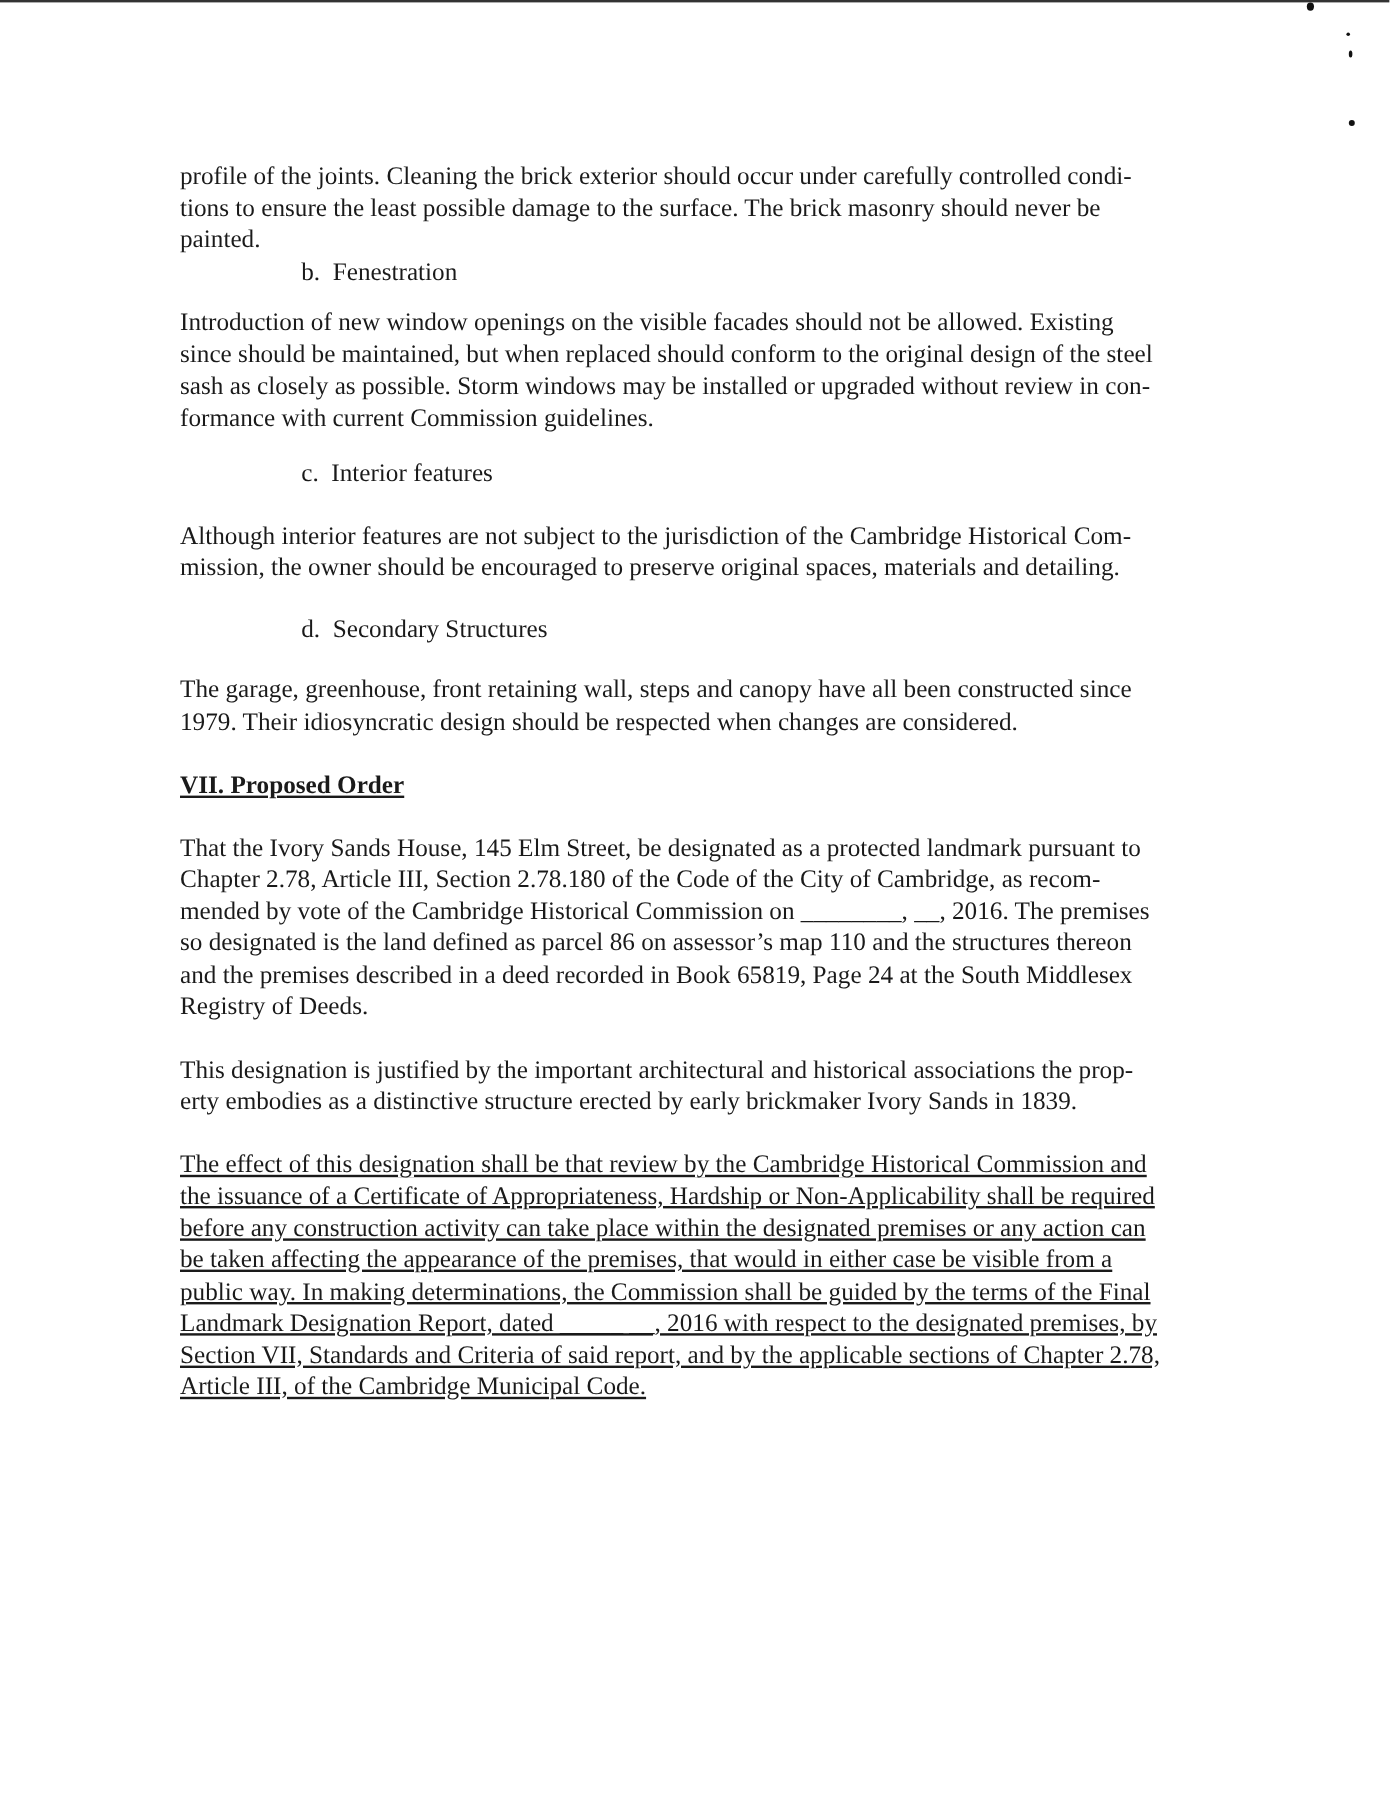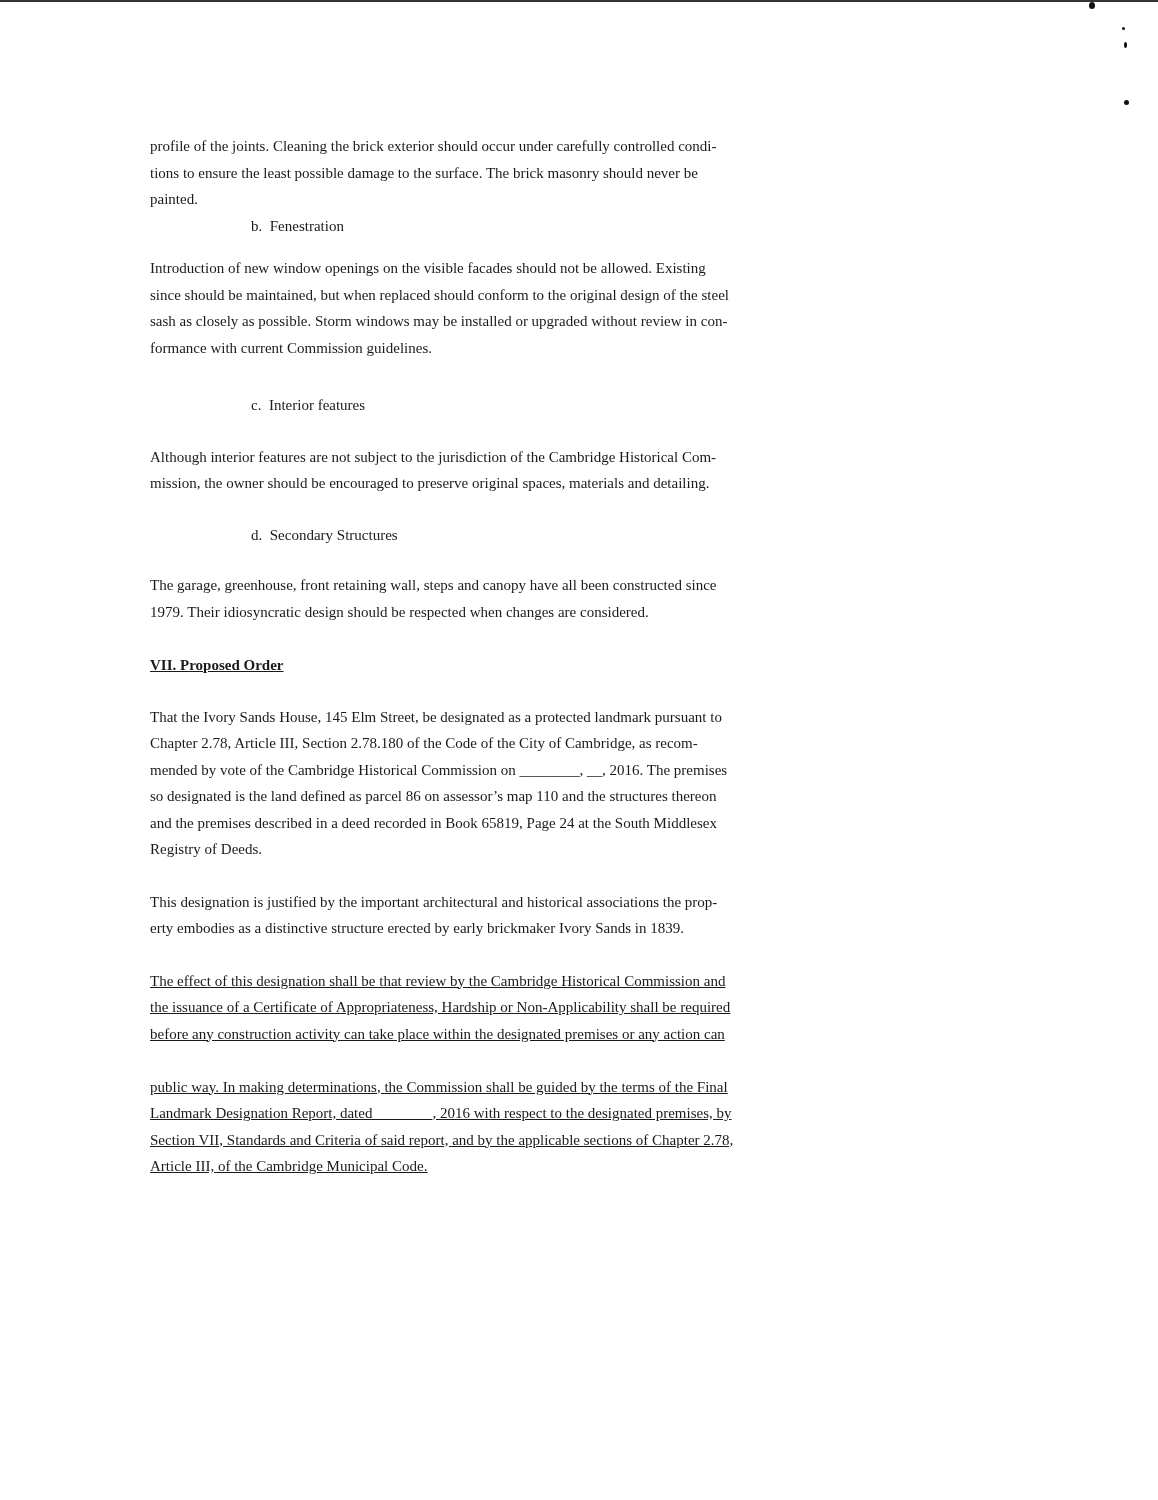--- a/index.html
+++ b/index.html
@@ -2,21 +2,21 @@
 <html><head>
   <meta charset="utf-8">
   <style>
     html, body { margin: 0; padding: 0; }
     body {
       width: 1158px; height: 1500px; background: #ffffff; position: relative; overflow: hidden;
       font-family: "Liberation Serif", "DejaVu Serif", serif; color: #1a1a1a;
     }
     .top-rule { position: absolute; left: 0; top: 0; width: 1158px; height: 2px; background: #333; }
     .speck { position: absolute; background: #111; border-radius: 50%; }
-    .content { position: absolute; left: 150px; top: 133px; width: 885px; font-size: 15px; line-height: 26.5px; }
+    .content { position: absolute; left: 150px; top: 133px; width: 885px; font-size: 21px; line-height: 26.5px; }
     p { margin: 0; }
     .sub { margin-left: 101px; }
     .heading { font-weight: bold; text-decoration: underline; }
   </style>
 </head>
 <body>
 
 <div class="top-rule"></div>
 <div class="speck" style="left:1089px;top:2px;width:6px;height:7px;"></div>
 <div class="speck" style="left:1122px;top:27px;width:3px;height:3px;"></div>
@@ -29,21 +29,21 @@
     <span>tions to ensure the least possible damage to the surface. The brick masonry should never be</span><br>
     <span>painted.</span>
   </p>
   <p class="sub" style="">b.&nbsp;&nbsp;Fenestration</p>
   <p style="margin-top:16px;">
     <span>Introduction of new window openings on the visible facades should not be allowed. Existing</span><br>
     <span>since should be maintained, but when replaced should conform to the original design of the steel</span><br>
     <span>sash as closely as possible. Storm windows may be installed or upgraded without review in con-</span><br>
     <span>formance with current Commission guidelines.</span>
   </p>
-  <p class="sub" style="margin-top:31px;">c.&nbsp;&nbsp;Interior features</p>
+  <p class="sub" style="margin-top:20px;">c.&nbsp;&nbsp;Interior features</p>
   <p style="margin-top:25px;">
     <span>Although interior features are not subject to the jurisdiction of the Cambridge Historical Com-</span><br>
     <span>mission, the owner should be encouraged to preserve original spaces, materials and detailing.</span>
   </p>
   <p class="sub" style="margin-top:25px;">d.&nbsp;&nbsp;Secondary Structures</p>
   <p style="margin-top:24px;">
     <span>The garage, greenhouse, front retaining wall, steps and canopy have all been constructed since</span><br>
     <span>1979. Their idiosyncratic design should be respected when changes are considered.</span>
   </p>
   <p class="heading" style="margin-top:27px;">VII. Proposed Order</p>
@@ -56,19 +56,19 @@
     <span>Registry of Deeds.</span>
   </p>
   <p style="margin-top:26px;">
     <span>This designation is justified by the important architectural and historical associations the prop-</span><br>
     <span>erty embodies as a distinctive structure erected by early brickmaker Ivory Sands in 1839.</span>
   </p>
   <p style="margin-top:26px;text-decoration:underline;">
     <span>The effect of this designation shall be that review by the Cambridge Historical Commission and</span><br>
     <span>the issuance of a Certificate of Appropriateness, Hardship or Non-Applicability shall be required</span><br>
     <span>before any construction activity can take place within the designated premises or any action can</span><br>
-    <br>
+    <span>be taken affecting the appearance of the premises, that would in either case be visible from a</span><br>
     <span>public way. In making determinations, the Commission shall be guided by the terms of the Final</span><br>
     <span>Landmark Designation Report, dated _____ __, 2016 with respect to the designated premises, by</span><br>
     <span>Section VII, Standards and Criteria of said report, and by the applicable sections of Chapter 2.78,</span><br>
     <span>Article III, of the Cambridge Municipal Code.</span>
   </p>
 </div>
 
 </body></html>

